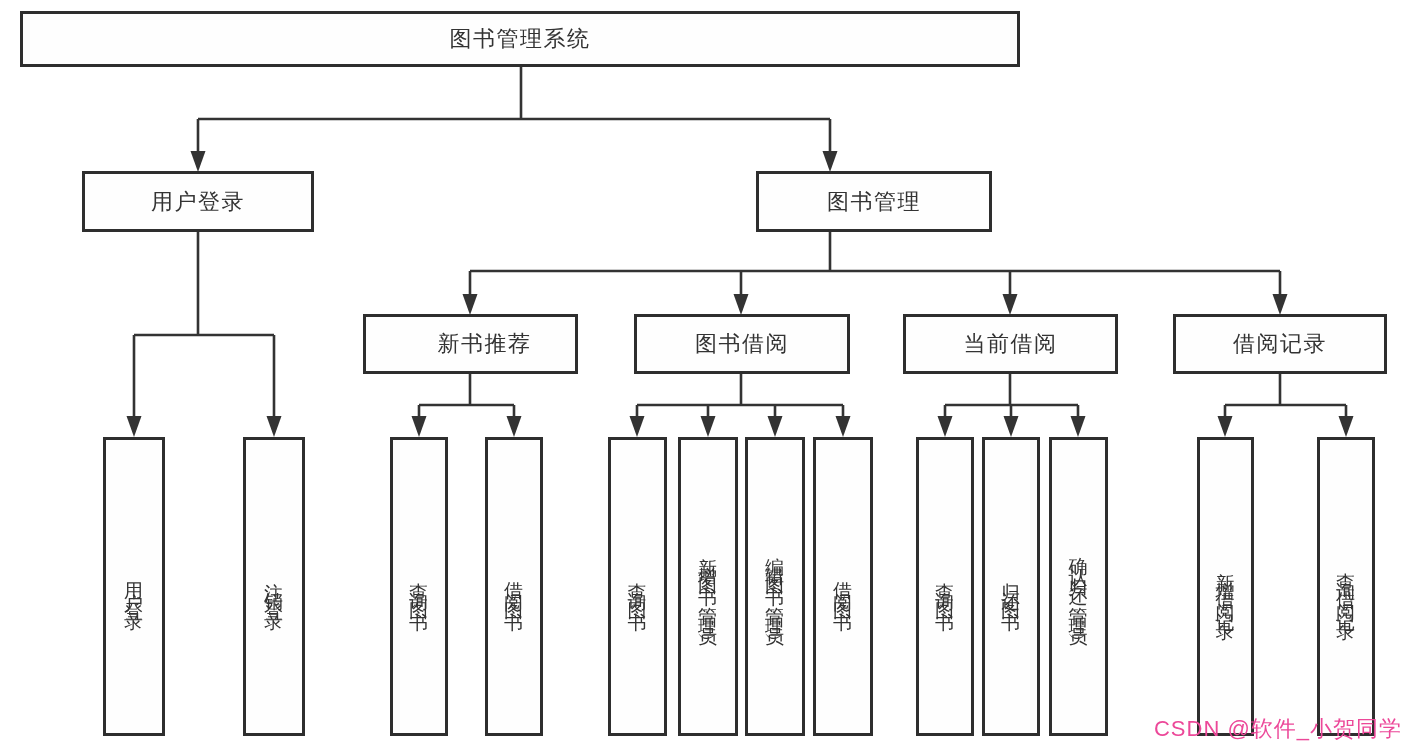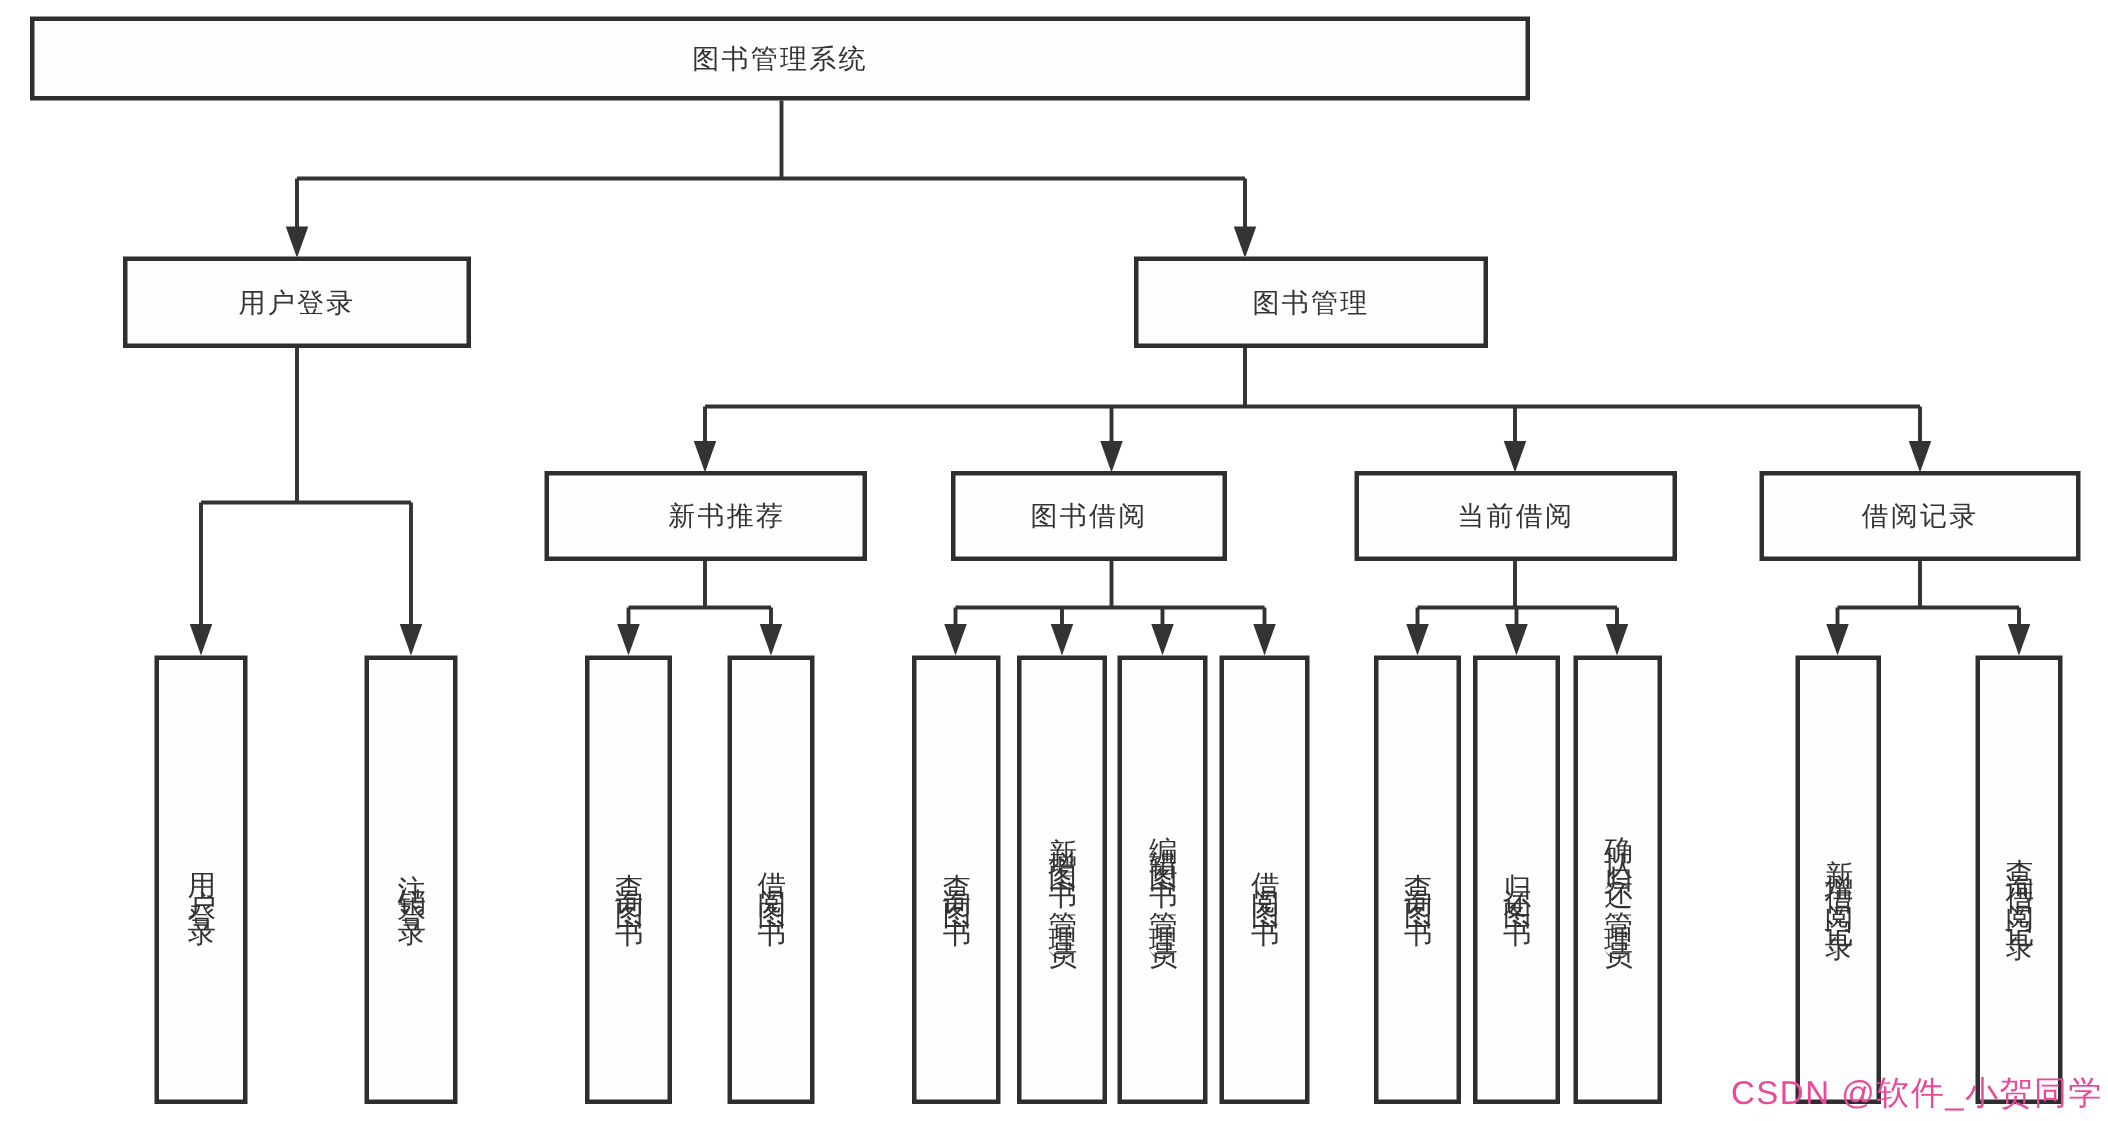--- a/index.html
+++ b/index.html
@@ -22,21 +22,21 @@
     box-sizing: border-box;
     background: #fefefe;
     border: 3px solid #2e2e2e;
     display: flex;
     align-items: center;
     justify-content: center;
     color: #333333;
     z-index: 2;
   }
   .h-label {
-    font-size: 18px;
+    font-size: 22px;
     letter-spacing: 1.5px;
     white-space: nowrap;
   }
   .v-label {
     writing-mode: vertical-rl;
     text-orientation: mixed;
     font-size: 19px;
     line-height: 1;
     letter-spacing: 10px;
     white-space: nowrap;
@@ -107,21 +107,21 @@
   <div class="box" style="left:82px; top:171px; width:232px; height:61px;">
     <span class="h-label">用户登录</span>
   </div>
   <div class="box" style="left:712px; top:171px; width:236px; height:61px;margin-left:44px;">
     <span class="h-label">图书管理</span>
   </div>
 
   <div class="box" style="left:363px; top:314px; width:215px; height:60px;padding-left:28px;">
     <span class="h-label">新书推荐</span>
   </div>
-  <div class="box" style="left:634px; top:314px; width:184px; height:60px;">
+  <div class="box" style="left:634px; top:314px; width:216px; height:60px;">
     <span class="h-label">图书借阅</span>
   </div>
   <div class="box" style="left:903px; top:314px; width:215px; height:60px;">
     <span class="h-label">当前借阅</span>
   </div>
   <div class="box" style="left:1173px; top:314px; width:214px; height:60px;">
     <span class="h-label">借阅记录</span>
   </div>
 
   <div class="box" style="left:103px; top:437px; width:62px; height:299px;">

